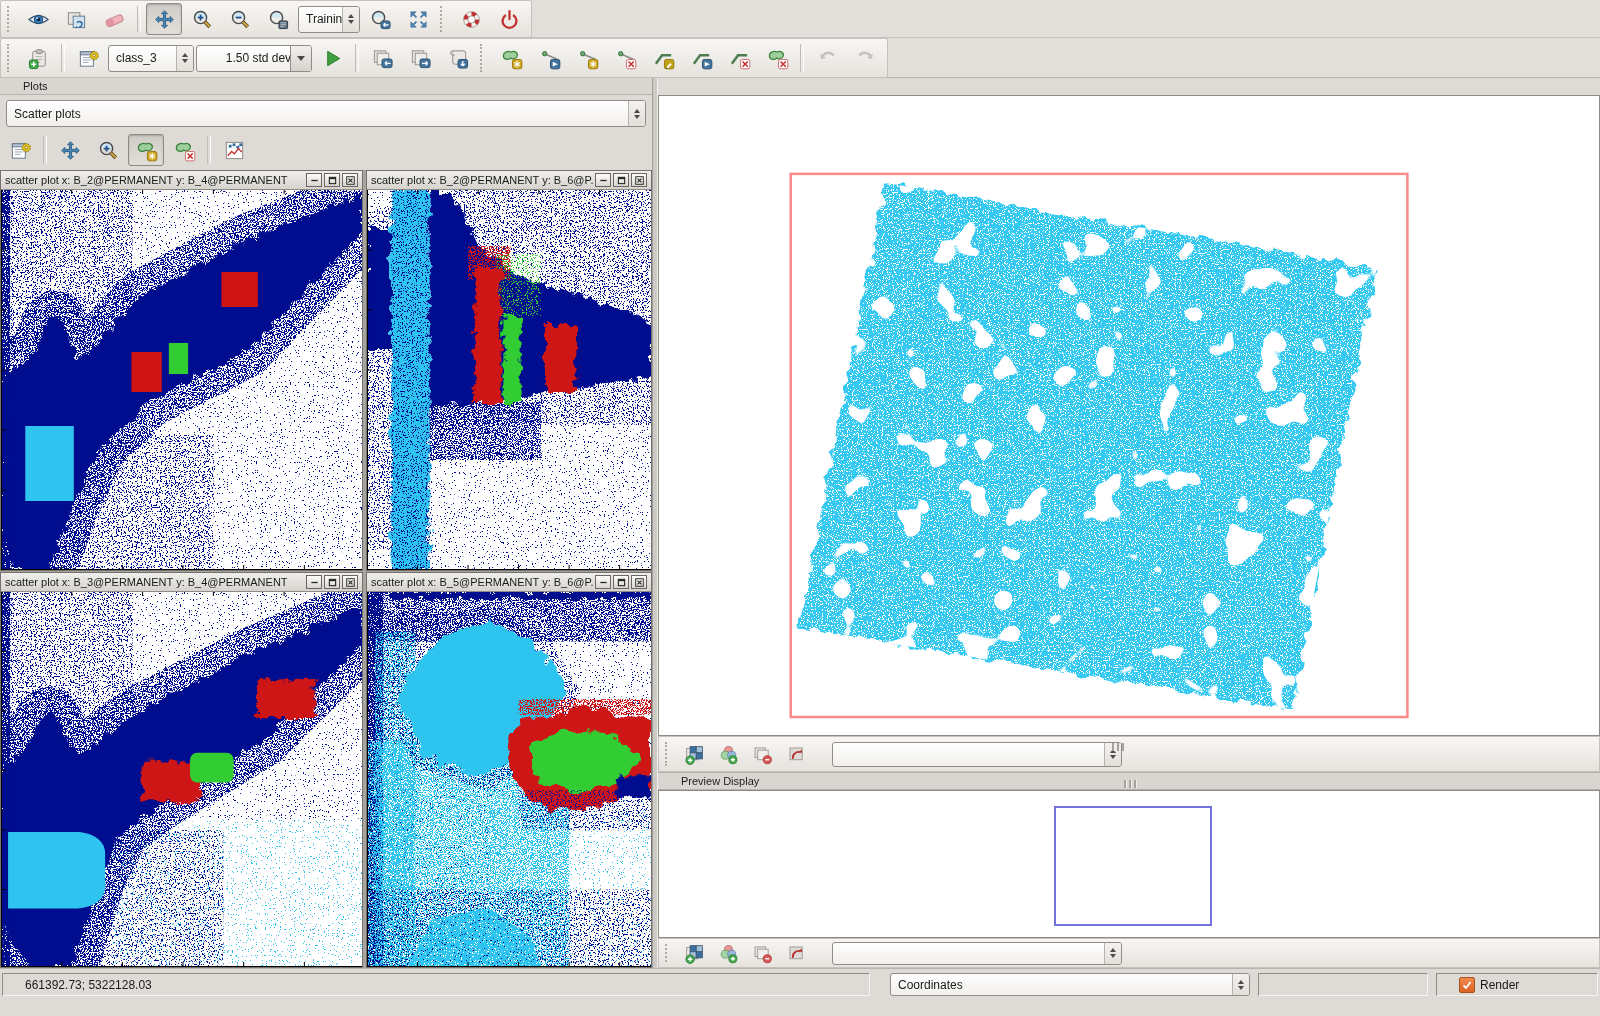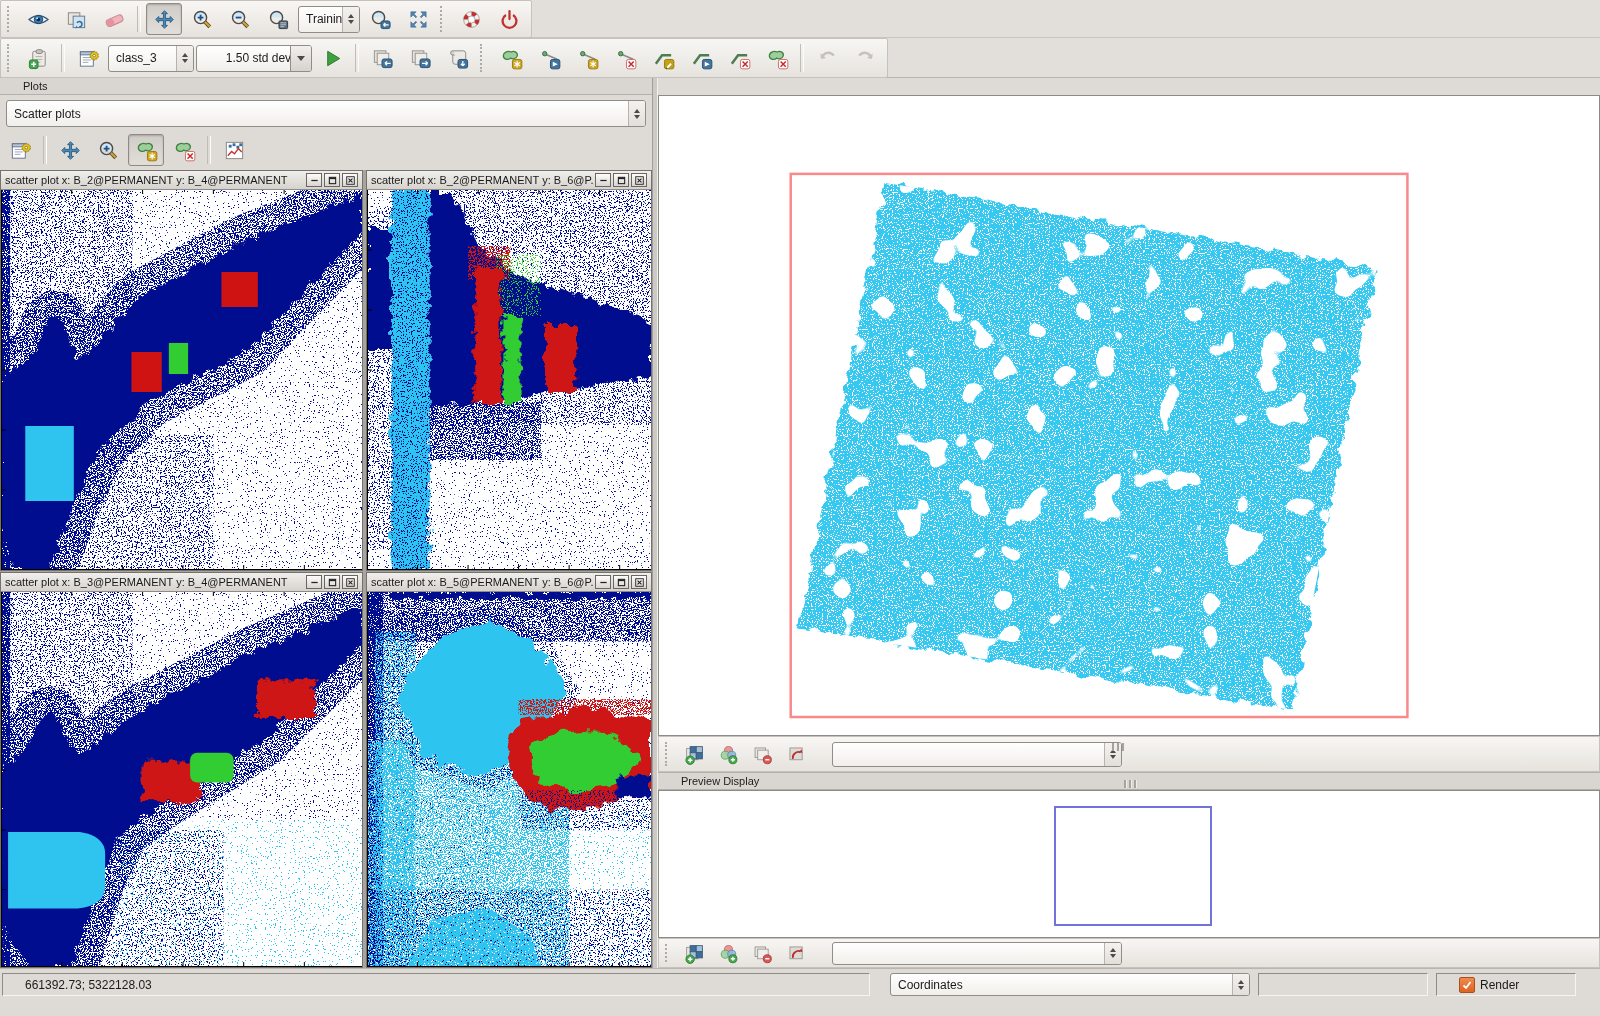--- a/index.html
+++ b/index.html
@@ -806,21 +806,21 @@
     <span>661392.73; 5322128.03</span>
   </div>
   <div class="abs combo" style="left:890px;top:973px;width:360px;height:23px;">
     <span class="cval">Coordinates</span>
     <span class="spinseg">
         <i class="tu"></i>
         <i class="td"></i>
       </span>
   </div>
   <div class="abs sunk" style="left:1258px;top:973px;width:170px;height:23px;"></div>
-  <div class="abs sunk" style="left:1436px;top:973px;width:140px;height:23px;">
+  <div class="abs sunk" style="left:1436px;top:973px;width:162px;height:23px;">
     <span class="check">
         <svg>
           <use href="#i-checkmark"></use>
         </svg>
       </span>
     <span>Render</span>
   </div>
 
 </div>
 

